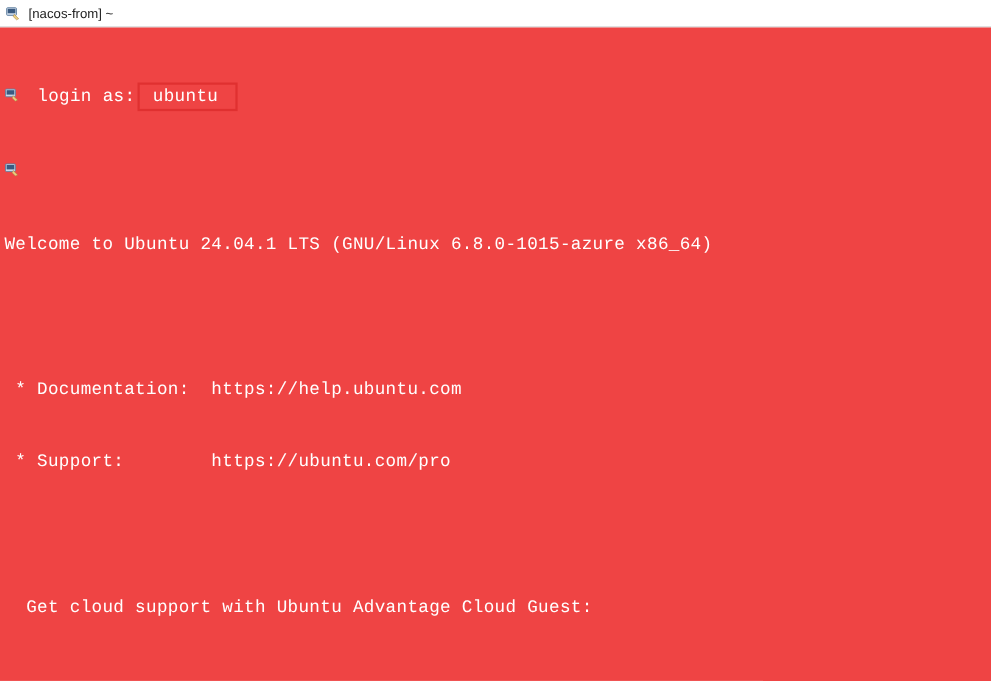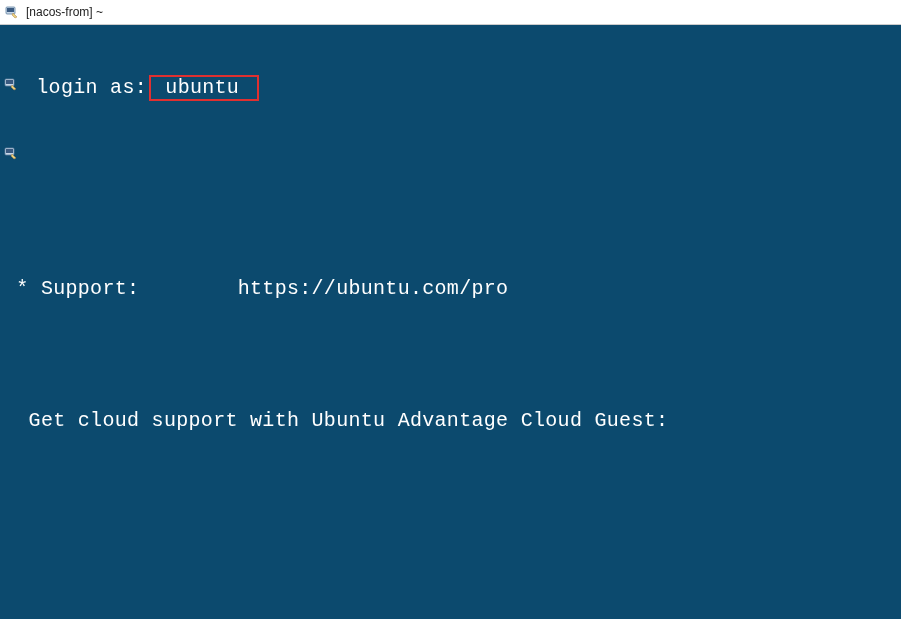--- a/index.html
+++ b/index.html
@@ -24,23 +24,23 @@
     }
     .titlebar .icon {
       width: 16px; height: 16px;
       margin-right: 6px;
       display: inline-flex;
       align-items: center; justify-content: center;
     }
     .terminal {
       width: 100%;
       height: calc(100% - 25px);
-      background: #0c4a6e;
+      background: #ef4444;
       color: #fff;
-      font-size: 20px;
+      font-size: 16px;
       line-height: 22px;
       padding: 6px 4px 20px 4px;
       white-space: pre;
       letter-spacing: 0.3px;
       position: relative;
     }
     .row { display: block; min-height: 22px; }
     .small-icon {
       display: inline-block;
       width: 16px; height: 14px;
@@ -73,21 +73,23 @@
   <span class="row"><span class="small-icon"><svg viewBox="0 0 16 14" width="16" height="14">
           <rect x="1" y="1" width="9" height="7" rx="1" fill="#c8d8e8" stroke="#6080a0" stroke-width="0.8"></rect>
           <rect x="2" y="2" width="7" height="4" fill="#3a5a80"></rect>
           <path d="M8 7 L12 11 L10 12 L7 9 Z" fill="#e8d080" stroke="#b08040" stroke-width="0.5"></path>
         </svg></span> <span>login as:</span><span class="login-input"> <span>ubuntu</span> </span></span>
   <span class="row"><span class="small-icon"><svg viewBox="0 0 16 14" width="16" height="14">
           <rect x="1" y="1" width="9" height="7" rx="1" fill="#c8d8e8" stroke="#6080a0" stroke-width="0.8"></rect>
           <rect x="2" y="2" width="7" height="4" fill="#3a5a80"></rect>
           <path d="M8 7 L12 11 L10 12 L7 9 Z" fill="#e8d080" stroke="#b08040" stroke-width="0.5"></path>
         </svg></span> </span>
+  <span class="row">Welcome to Ubuntu 24.04.1 LTS (GNU/Linux 6.8.0-1015-azure x86_64)</span>
   <span class="row"> </span>
+  <span class="row"> * Documentation:  https://help.ubuntu.com</span>
   <span class="row"> * Support:        https://ubuntu.com/pro</span>
   <span class="row"> </span>
   <span class="row">  Get cloud support with Ubuntu Advantage Cloud Guest:</span>
   
   
   
   
   
   
   

